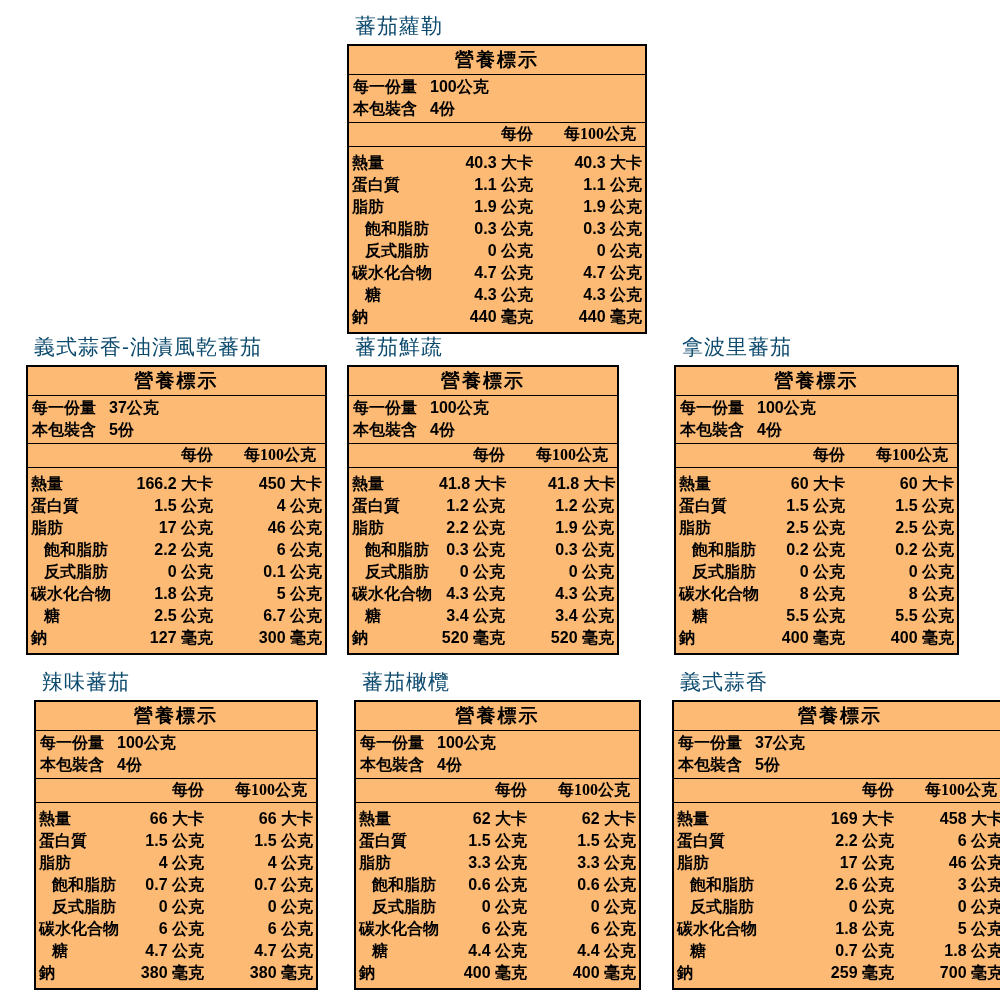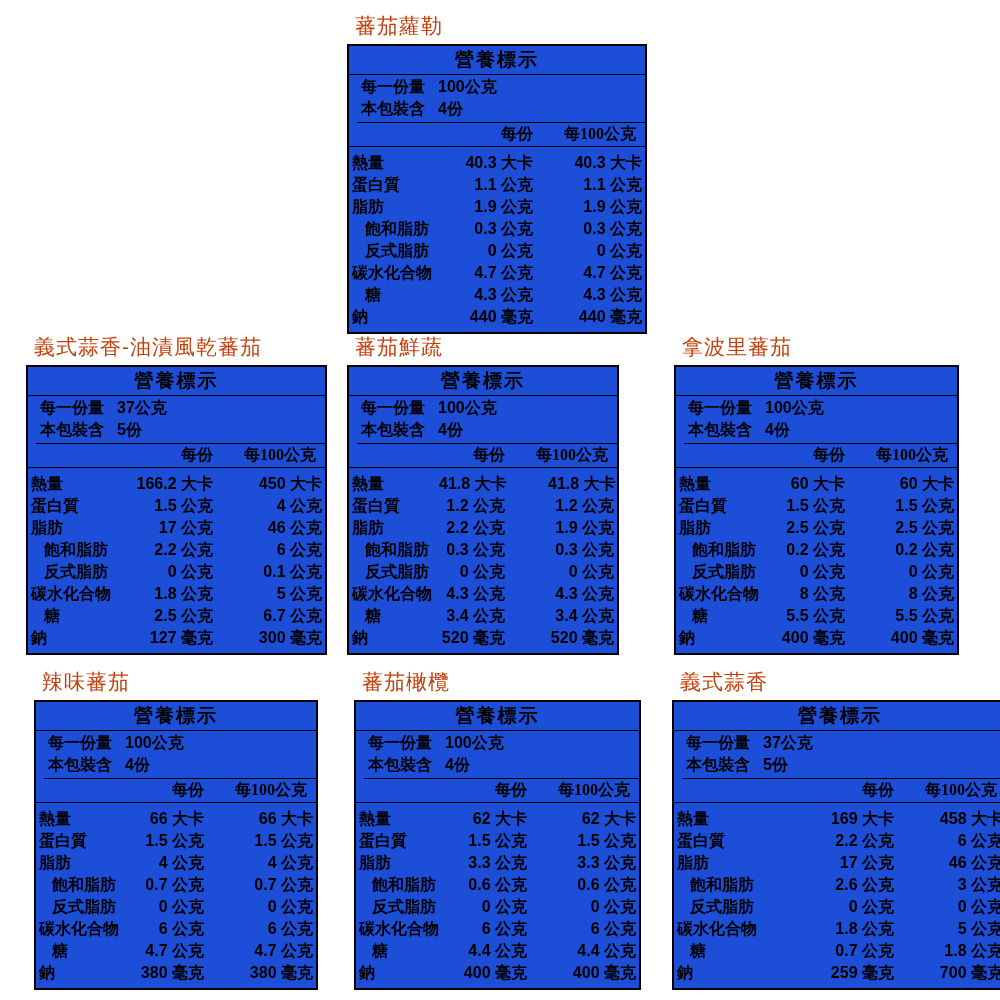--- a/index.html
+++ b/index.html
@@ -11,44 +11,43 @@
   #page {
     position: relative;
     width: 1000px;
     height: 1000px;
     background: #ffffff;
     overflow: hidden;
   }
   .card { position: absolute; }
   .card-title {
     font-size: 21px;
-    color: #c2410c;
+    color: #0c4a6e;
     margin: 0 0 7px 8px;
     line-height: 22px;
     white-space: nowrap;
     letter-spacing: 1px;
   }
   .ntable {
     border: 2px solid #000;
-    background: #1d4ed8;
+    background: #fdba74;
     color: #000;
     font-weight: bold;
   }
   .nt-header {
     text-align: center;
     font-size: 19px;
     letter-spacing: 2px;
     padding: 3px 0 3px 0;
     border-bottom: 1px solid #000;
     line-height: 22px;
   }
   .nt-serving {
     padding: 1px 4px 2px 4px;
     border-bottom: 1px solid #000;
-    margin-left: 8px;
   }
   .nt-serving-row {
     display: flex;
     gap: 13px;
     font-size: 16px;
     line-height: 22px;
     white-space: nowrap;
   }
   .nt-cols {
     display: grid;

